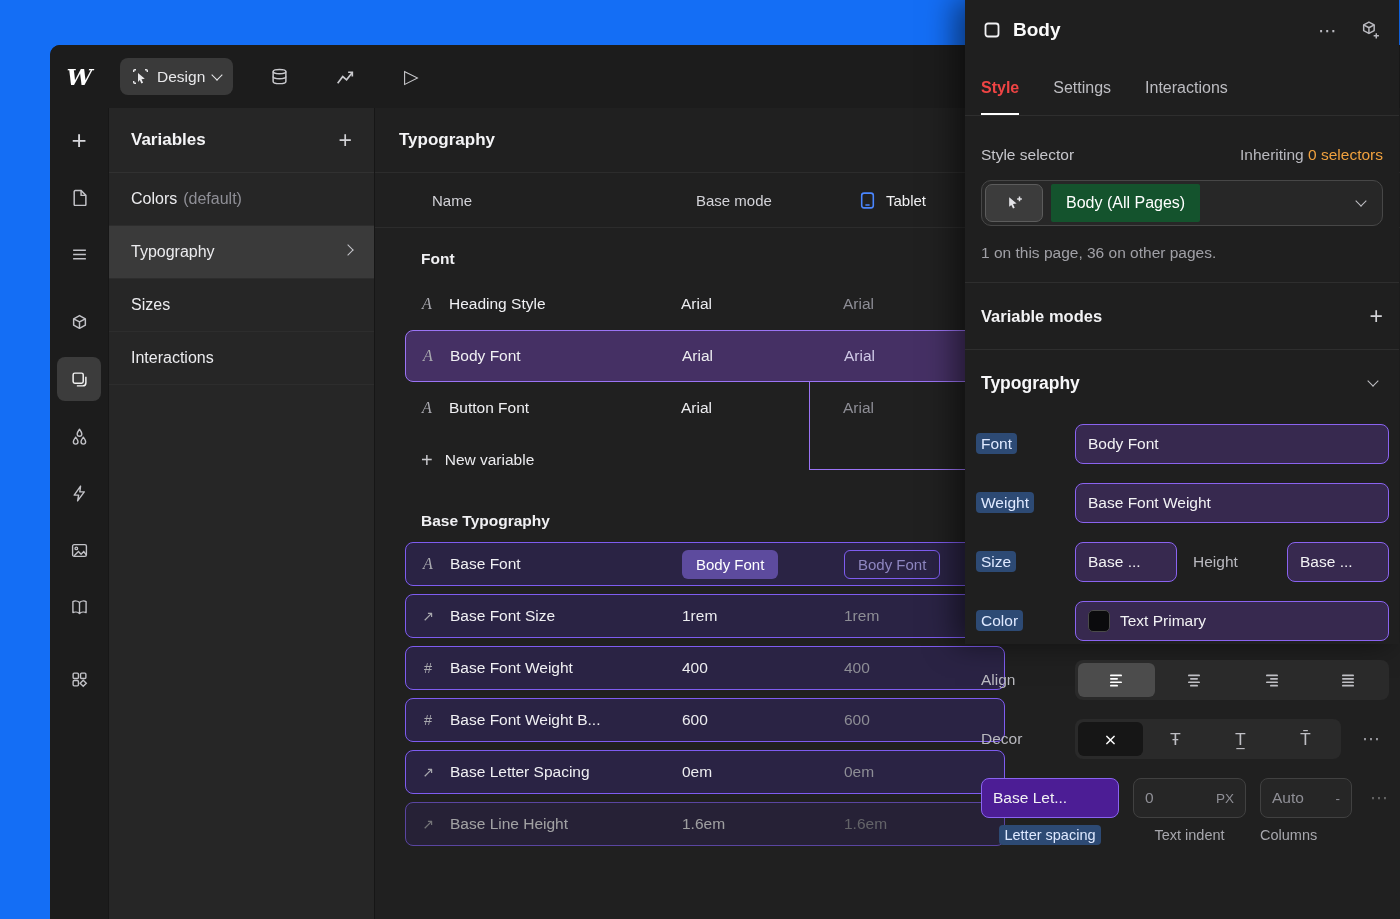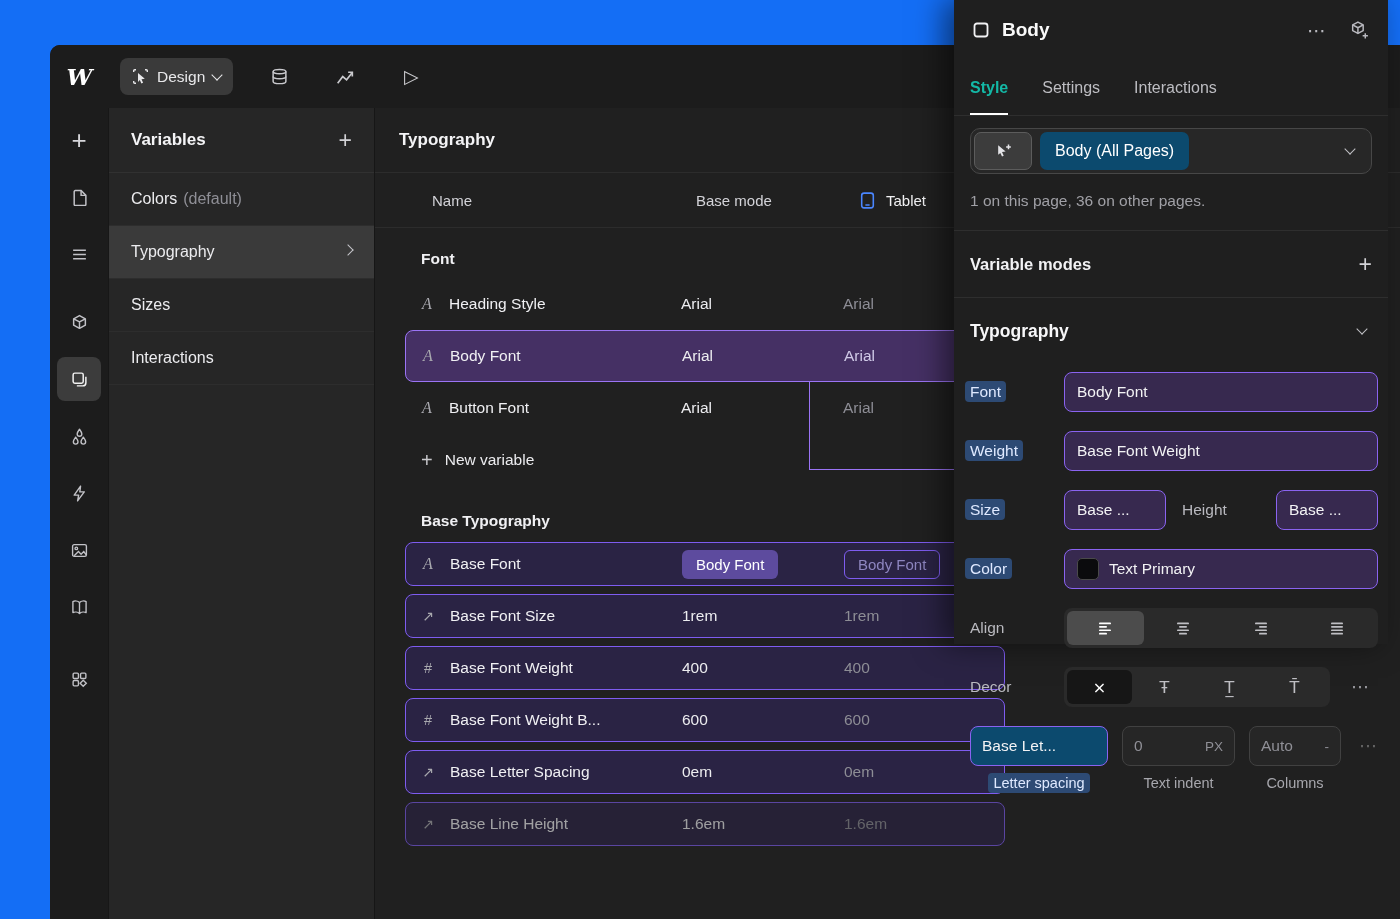--- a/index.html
+++ b/index.html
@@ -75,38 +75,38 @@
   .pill-solid{display:inline-block;background:#5d4b9e;color:#fff;border-radius:6px;
     padding:6px 14px;font-size:15px;}
   .pill-outline{display:inline-block;border:1.5px solid #7e5cf0;color:#8e86c0;border-radius:6px;
     padding:5px 13px;font-size:15px;}
   .new-var{margin-left:30px;width:600px;height:52px;display:flex;align-items:center;gap:12px;
     padding-left:16px;box-sizing:border-box;color:#ececef;font-size:15.5px;cursor:pointer;}
   .new-var .nv-plus{font-size:20px;color:#c9c9cd;}
   .cell-selection{position:absolute;left:434px;top:274px;width:200px;height:87px;
     border-left:1.5px solid #9b74f5;border-bottom:1.5px solid #9b74f5;pointer-events:none;}
   
-  .inspector{position:absolute;right:12px;top:0;width:434px;height:644px;background:#1f1f1f;
+  .inspector{position:absolute;right:1px;top:0;width:434px;height:644px;background:#1f1f1f;
     box-shadow:-10px 0 28px rgba(0,0,0,.5);box-sizing:border-box;z-index:5;}
   .insp-head{height:60px;display:flex;align-items:center;padding:0 18px;gap:12px;}
   .insp-title{font-size:19px;font-weight:600;color:#fafafa;}
   .insp-actions{margin-left:auto;display:flex;align-items:center;gap:22px;color:#b9b9bf;}
   .ellipsis-glyph{font-size:19px;letter-spacing:1px;cursor:pointer;color:#b9b9bf;}
   .tabs{height:55px;padding:0 16px;display:flex;gap:34px;border-bottom:1px solid #2e2e2e;}
   .tab{display:flex;align-items:center;font-size:16px;color:#bdbdc2;cursor:pointer;}
-  .tab.active{color:#14b8a6;font-weight:600;box-shadow:inset 0 -2px 0 #fff;}
+  .tab.active{color:#ef4444;font-weight:600;box-shadow:inset 0 -2px 0 #fff;}
   .sel-row{margin:26px 16px 0;height:26px;display:flex;justify-content:space-between;align-items:center;}
   .sel-label{font-size:15.5px;color:#c6c6cb;}
   .inherit{font-size:15.5px;color:#b9b9bf;}
   .inherit .count{color:#f0a13e;}
   .sel-input{margin:12px 16px 0;height:46px;border:1px solid #474747;border-radius:10px;
     background:#272727;display:flex;align-items:center;padding:3px;box-sizing:border-box;cursor:pointer;}
   .sel-btn{width:56px;height:36px;background:#3c3c3c;border:1px solid #5c5c5c;border-radius:7px;
     display:flex;align-items:center;justify-content:center;color:#e4e4e8;margin-right:8px;flex:none;cursor:pointer;}
-  .sel-pill{height:38px;background:#0c4a6e;border-radius:7px;display:flex;align-items:center;
+  .sel-pill{height:38px;background:#14532d;border-radius:2px;display:flex;align-items:center;
     padding:0 15px;color:#fff;font-size:16px;}
   .sel-chev{margin-left:auto;margin-right:14px;color:#c0c0c5;}
   .usage{margin:18px 16px 0;font-size:15.5px;color:#a0a0a6;}
   .divider{height:1px;background:#2e2e2e;}
   .div1{margin-top:20px;}
   .var-modes{height:66px;padding:0 16px;display:flex;align-items:center;justify-content:space-between;}
   .vm-title{font-size:16.5px;font-weight:600;color:#f2f2f4;}
   .typo-head{height:66px;padding:0 16px;display:flex;align-items:center;justify-content:space-between;}
   .typo-title{font-size:17.5px;font-weight:700;color:#f7f7f9;}
   .typo-chev{color:#c0c0c5;margin-right:6px;}
@@ -130,31 +130,31 @@
   .seg-ctrl.decor{flex:none;width:266px;}
   .deco-glyph{font-family:"DejaVu Sans",sans-serif;font-size:16px;}
   .decor-ellipsis{margin-left:auto;margin-right:8px;color:#9b9ba1;cursor:pointer;font-size:18px;letter-spacing:1px;}
   .more-btn{margin:0 10px 19px 16px;height:40px;border:1px solid #414141;border-radius:8px;
     display:flex;align-items:center;justify-content:center;gap:12px;color:#e8e8ea;font-size:15.5px;
     cursor:pointer;background:#232323;}
   .more-btn .chev{margin-top:-2px;}
   .bottom-row{display:flex;align-items:center;margin:0 10px 0 16px;height:40px;}
   .bfield{height:40px;box-sizing:border-box;border-radius:8px;display:flex;align-items:center;
     padding:0 11px;font-size:15.5px;cursor:pointer;}
-  .bfield.purple{width:138px;border:1.5px solid #8a63f0;background:#0c4a6e;color:#f2f2f4;
+  .bfield.purple{width:138px;border:1.5px solid #8a63f0;background:#4c1d95;color:#f2f2f4;
     white-space:nowrap;overflow:hidden;}
   .bfield.plain{border:1px solid #414141;background:#262626;color:#8f8f96;justify-content:space-between;}
   .bfield.indent{width:113px;margin-left:14px;}
   .bfield.cols{width:92px;margin-left:14px;}
   .unit{font-size:13.5px;color:#8f8f96;}
   .b-ellipsis{margin-left:auto;color:#666;font-size:18px;letter-spacing:1px;cursor:pointer;}
   .bottom-labels{display:flex;margin:9px 10px 0 16px;font-size:14.5px;color:#a7a7ad;}
   .bl1{width:138px;text-align:center;}
   .bl2{width:113px;margin-left:14px;text-align:center;}
-  .bl3{width:92px;margin-left:14px;text-align:center;}
+  .bl3{width:92px;margin-left:14px;}
   .bl1 .hl{background:#2d4a74;color:#dfe9ff;padding:2px 5px;border-radius:4px;}
   svg{display:block;}
 </style>
 </head>
 <body>
 
 <div class="app-window">
 
   <div class="toolbar">
     <div class="logo-cell">
@@ -375,20 +375,27 @@
       </span>
     </span>
   </div>
 
   <div class="tabs">
     <div class="tab active">Style</div>
     <div class="tab">Settings</div>
     <div class="tab">Interactions</div>
   </div>
 
+  <div class="sel-row">
+    <span class="sel-label">Style selector</span>
+    <span class="inherit">
+      <span>Inheriting</span>
+      <span class="count">0 selectors</span>
+    </span>
+  </div>
 
   <div class="sel-input">
     <span class="sel-btn">
       <svg width="17" height="17" viewBox="0 0 16 16" fill="none" stroke="#e4e4e8" stroke-width="1.4">
         <path d="M3 2 10 8 6.6 8.4 8.2 12 6.6 12.7 5 9.3 3 11Z" fill="#e4e4e8" stroke="none"></path>
         <path d="M12.7 1.5v4.4M10.5 3.7h4.4"></path>
       </svg>
     </span>
     <span class="sel-pill">Body (All Pages)</span>
     <span class="sel-chev chev"></span>

